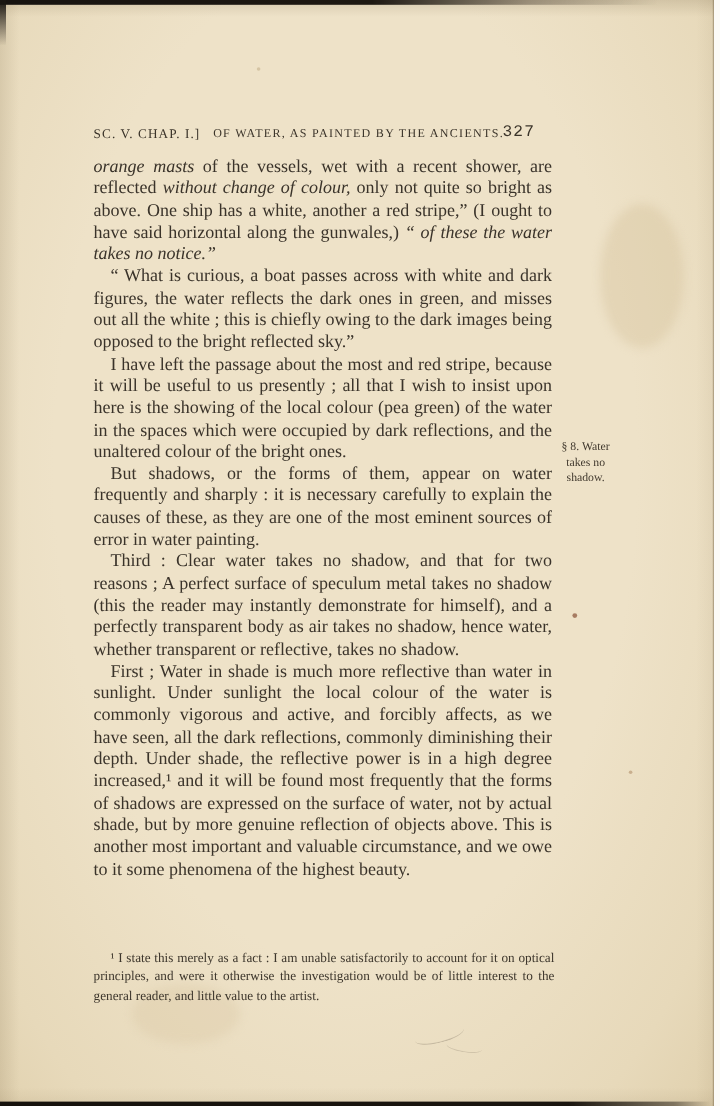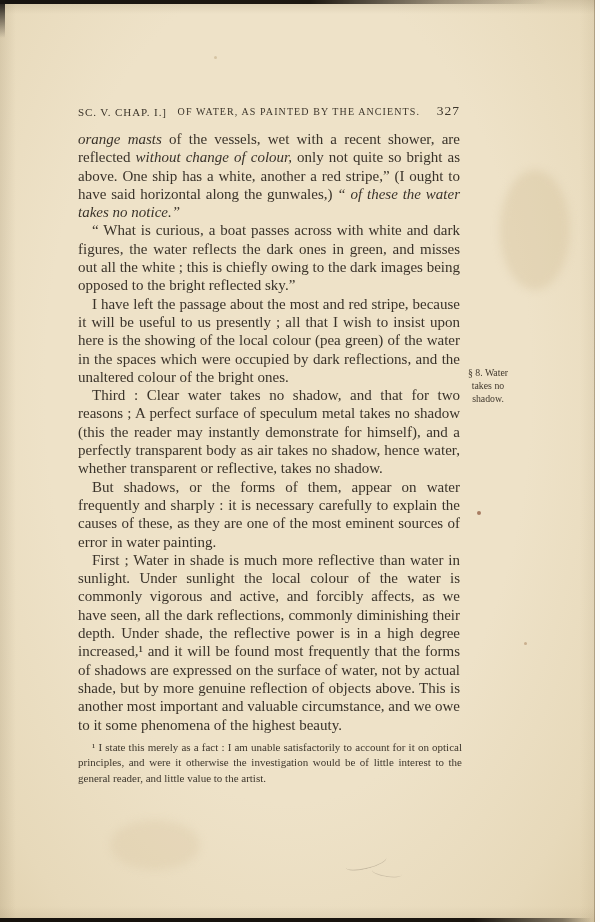--- a/index.html
+++ b/index.html
@@ -47,42 +47,42 @@
   }
   .header-left{
     position:absolute;left:0;top:3px;
     font-size:11px;letter-spacing:.9px;white-space:nowrap;
   }
   .header-title{
     position:absolute;left:96px;right:40px;top:3px;text-align:right;
     font-size:10px;letter-spacing:1.1px;white-space:nowrap;
   }
   .header-num{
-    position:absolute;right:0;top:0;
-    font-size:13.5px;letter-spacing:1px;
+    position:absolute;right:14px;top:0;
+    font-size:13.5px;letter-spacing:1px;font-family:Liberation Mono, monospace;
   }
   
   .body-text{
     position:absolute;left:78px;top:130px;width:382px;
     font-size:15px;line-height:18.3px;color:#3a332a;
     text-align:justify;
   }
   .para{margin:0;text-indent:14px;}
   .para.noind{text-indent:0;}
   .para.cont{text-align-last:justify;}
   .it{font-style:italic;}
   
   .margin-note{
     position:absolute;left:459px;top:366px;width:58px;
     font-size:9.8px;line-height:13.2px;color:#40382d;
     text-align:center;
   }
   
   .footnote{
-    position:absolute;left:78px;top:740px;width:384px;
+    position:absolute;left:78px;top:792px;width:384px;
     font-size:11px;line-height:15.4px;color:#3d362c;
     text-align:justify;text-indent:14px;
   }
   
   .speck{position:absolute;border-radius:50%;}
   .speck-a{left:477px;top:511px;width:4px;height:4px;background:#9a6a50;opacity:.85;}
   .speck-b{left:524px;top:642px;width:3px;height:3px;background:#b3906a;opacity:.6;}
   .speck-c{left:214px;top:56px;width:3px;height:3px;background:#cbb894;opacity:.7;}
   .blotch{position:absolute;border-radius:50%;filter:blur(4px);}
   .blotch-a{left:500px;top:170px;width:70px;height:120px;background:rgba(208,188,148,.35);}
@@ -108,22 +108,22 @@
   <div class="header">
     <span class="header-left">SC. V. CHAP. I.]</span>
     <span class="header-title">OF WATER, AS PAINTED BY THE ANCIENTS.</span>
     <span class="header-num">327</span>
   </div>
 
   <div class="body-text" id="body-text">
       <p class="para noind"><span class="it">orange masts</span><span> of the vessels, wet with a recent shower, are reflected </span><span class="it">without change of colour,</span><span> only not quite so bright as above. One ship has a white, another a red stripe,” (I ought to have said horizontal along the gunwales,) </span><span class="it">“ of these the water takes no notice.”</span></p>
       <p class="para"><span>“ What is curious, a boat passes across with white and dark figures, the water reflects the dark ones in green, and misses out all the white ; this is chiefly owing to the dark images being opposed to the bright reflected sky.”</span></p>
       <p class="para"><span>I have left the passage about the most and red stripe, because it will be useful to us presently ; all that I wish to insist upon here is the showing of the local colour (pea green) of the water in the spaces which were occupied by dark reflections, and the unaltered colour of the bright ones.</span></p>
+      <p class="para"><span>But shadows, or the forms of them, appear on water frequently and sharply : it is necessary carefully to explain the causes of these, as they are one of the most eminent sources of error in water painting.</span></p>
       <p class="para"><span>Third : Clear water takes no shadow, and that for two reasons ; A perfect surface of speculum metal takes no shadow (this the reader may instantly demonstrate for himself), and a perfectly transparent body as air takes no shadow, hence water, whether transparent or reflective, takes no shadow.</span></p>
-      <p class="para"><span>But shadows, or the forms of them, appear on water frequently and sharply : it is necessary carefully to explain the causes of these, as they are one of the most eminent sources of error in water painting.</span></p>
       <p class="para"><span>First ; Water in shade is much more reflective than water in sunlight. Under sunlight the local colour of the water is commonly vigorous and active, and forcibly affects, as we have seen, all the dark reflections, commonly diminishing their depth. Under shade, the reflective power is in a high degree increased,¹ and it will be found most frequently that the forms of shadows are expressed on the surface of water, not by actual shade, but by more genuine reflection of objects above. This is another most important and valuable circumstance, and we owe to it some phenomena of the highest beauty.</span></p>
     </div>
 
   <div class="margin-note">§ 8. Water takes no shadow.</div>
 
   <div class="footnote" id="footnote"><span>¹ I state this merely as a fact : I am unable satisfactorily to account for it on optical principles, and were it otherwise the investigation would be of little interest to the general reader, and little value to the artist.</span></div>
 
   <div class="speck speck-a"></div>
   <div class="speck speck-b"></div>
   <div class="speck speck-c"></div>

